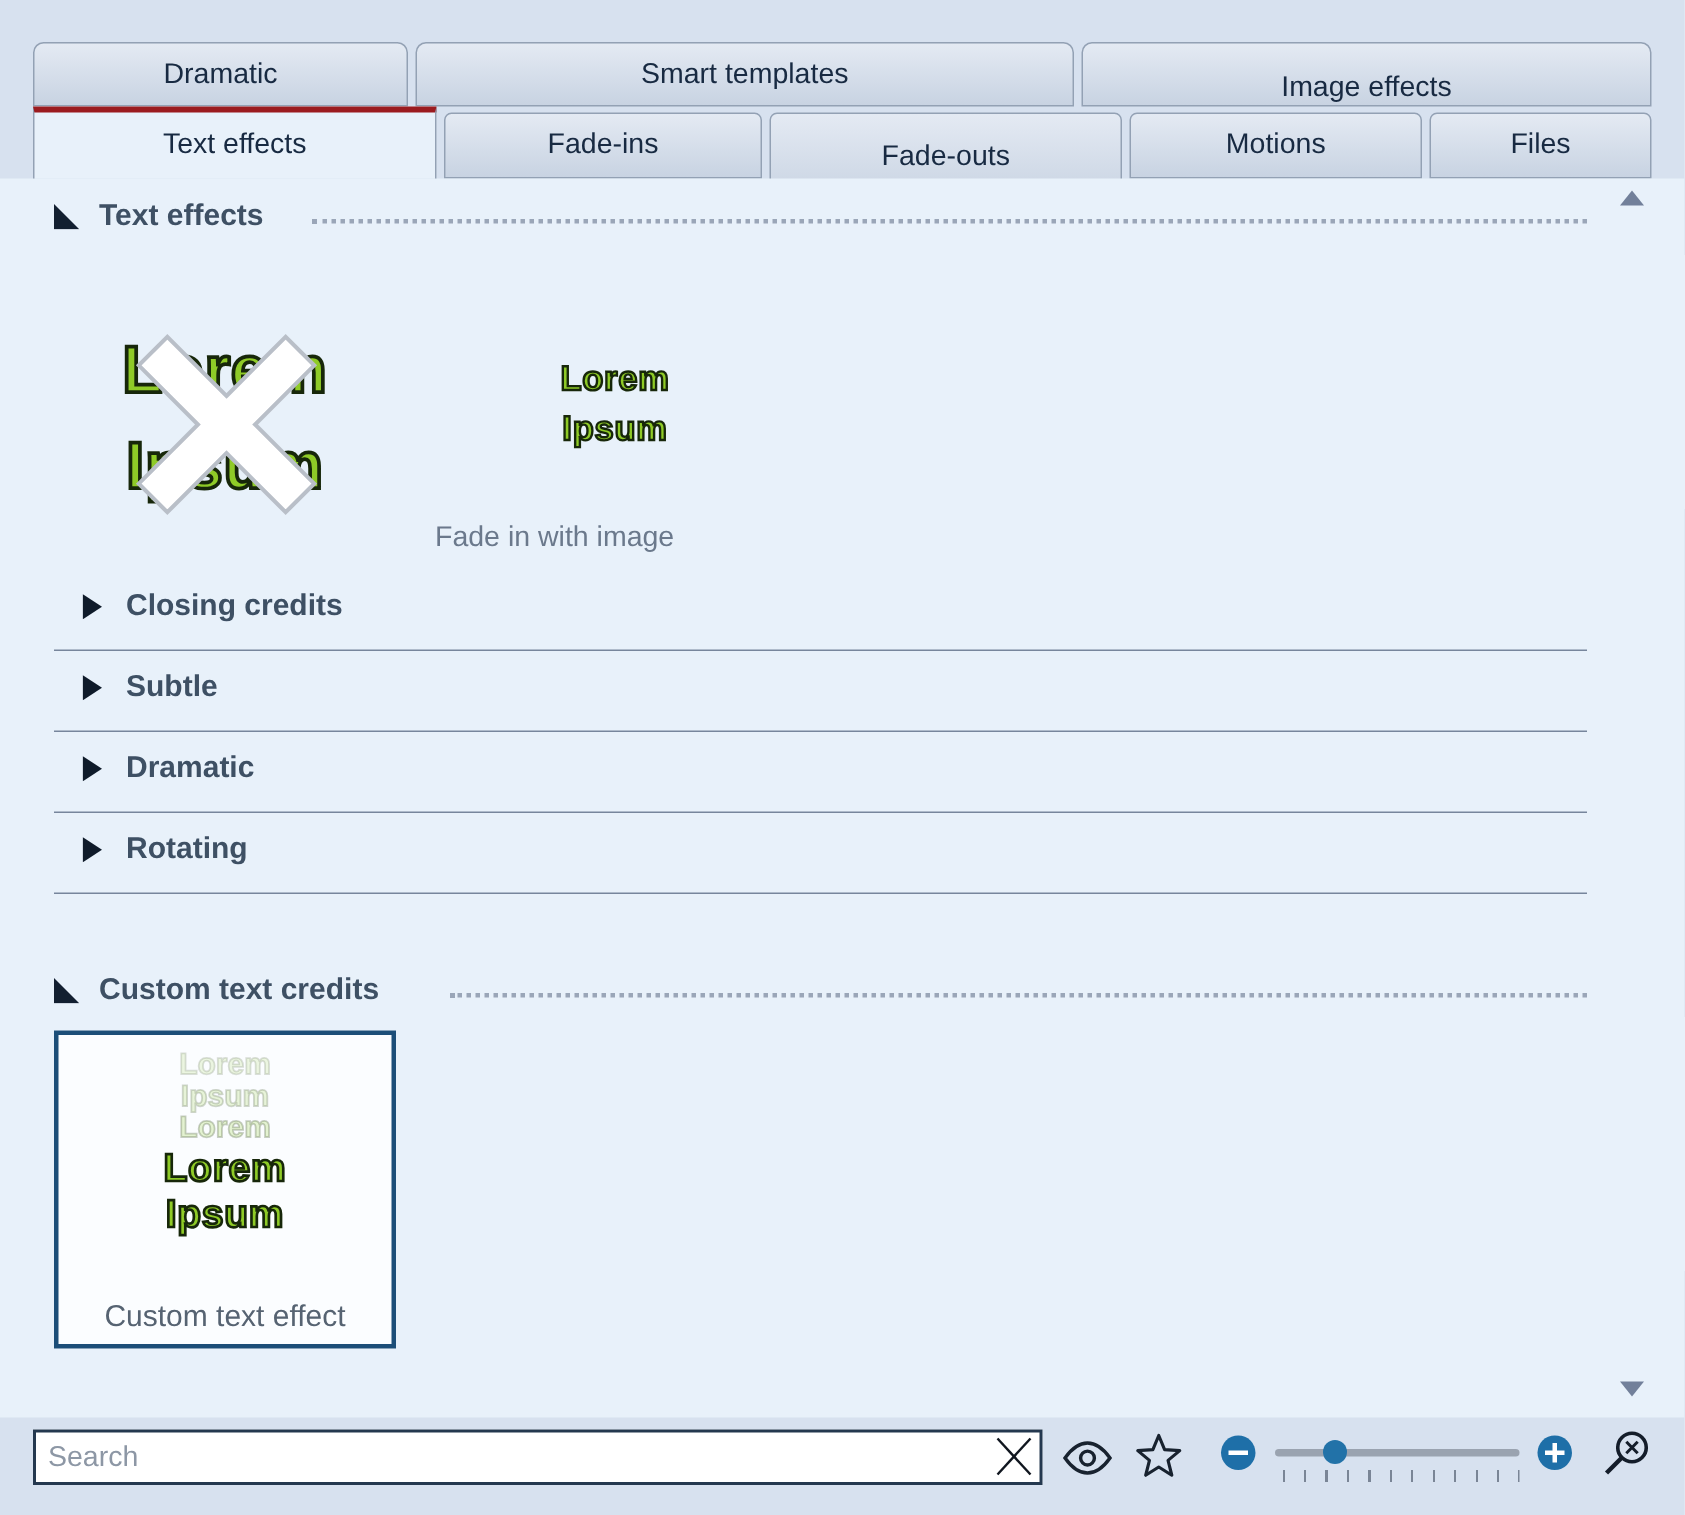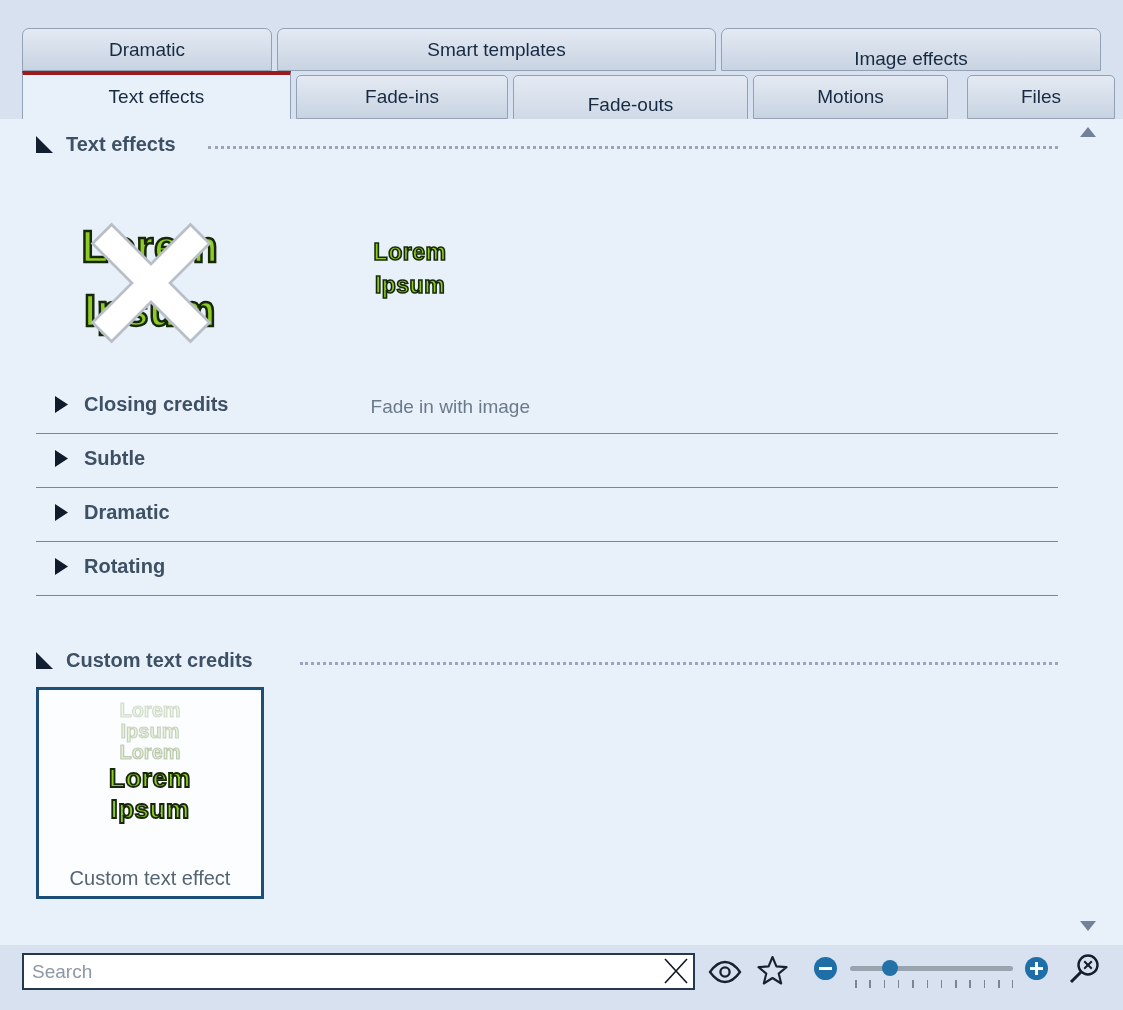--- a/index.html
+++ b/index.html
@@ -51,21 +51,21 @@
   
   .lorem { font-weight:700; color:#8fcb27; text-align:center; letter-spacing:0.5px; }
   .lorem-big { font-size:44px; line-height:64px; -webkit-text-stroke:2.5px #17270a; }
   .lorem-mid { font-size:23px; line-height:33px; -webkit-text-stroke:1.6px #17270a; }
   .lorem-small { font-size:26px; line-height:31px; -webkit-text-stroke:1.8px #17270a; }
   .ghost-line {
     font-size:20px; line-height:21px; font-weight:700; text-align:center;
     color:rgba(140,200,40,.25); -webkit-text-stroke:1.2px rgba(45,65,25,.30);
   }
   .thumb { position:absolute; cursor:pointer; }
-  .thumb-caption { font-size:19px; color:#6b798c; text-align:right;margin-top:48px; }
+  .thumb-caption { font-size:19px; color:#6b798c; text-align:left; }
 
   .custom-thumb {
     position:absolute; left:36px; top:687px; width:228px; height:212px;
     background:#fbfdff; border:3px solid #1c4e78; cursor:pointer;
     display:flex; flex-direction:column; align-items:center;
     padding-top:10px;
   }
   .custom-caption {
     position:absolute; left:0; right:0; bottom:6px;
     font-size:20px; color:#566372; text-align:center;margin-top:20px;
@@ -133,21 +133,21 @@
   </div>
   <div class="tab tab2" style="left:296px; top:75px; width:212px; height:44px;">
     <span>Fade-ins</span>
   </div>
   <div class="tab tab2" style="left:513px; top:75px; width:235px; height:60px;">
     <span>Fade-outs</span>
   </div>
   <div class="tab tab2" style="left:753px; top:75px; width:195px; height:44px;">
     <span>Motions</span>
   </div>
-  <div class="tab tab2" style="left:953px; top:75px; width:148px; height:44px;margin-left:14px;">
+  <div class="tab tab2" style="left:953px; top:75px; width:148px; height:44px;">
     <span>Files</span>
   </div>
 
   <div class="content-bg"></div>
 
   <div class="section-header" style="left:36px; top:133px;">
     <div class="tri-expanded"></div>
     <span class="section-title">Text effects</span>
   </div>
   <div class="dotted-line" style="left:208px; top:146px; width:850px;"></div>

